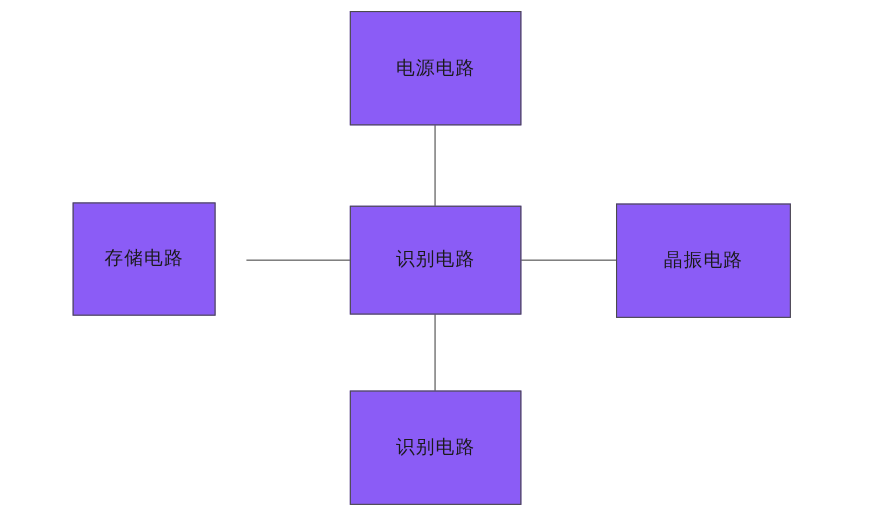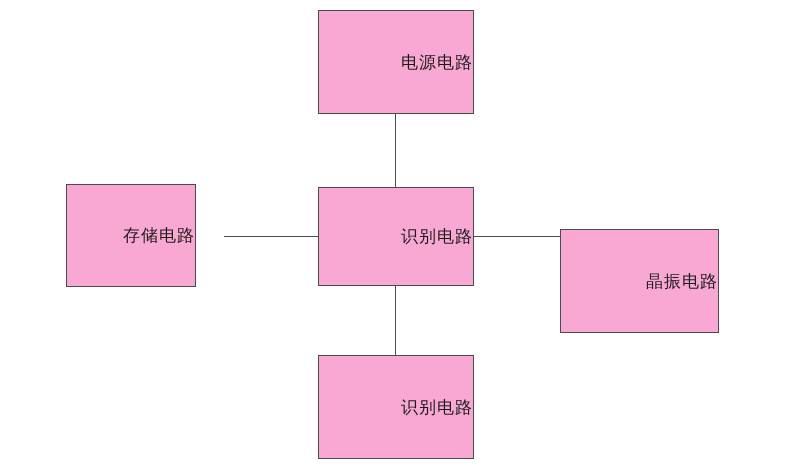--- a/index.html
+++ b/index.html
@@ -13,24 +13,24 @@
     width: 800px;
     height: 476px;
     background: #ffffff;
     overflow: hidden;
     font-family: "DejaVu Sans", "Liberation Sans", sans-serif;
   }
   .node {
     position: absolute;
     box-sizing: border-box;
     border: 1px solid #4b4b4b;
-    background: #f9a8d4;
+    background: #8b5cf6;
     display: flex;
     align-items: center;
-    justify-content: flex-end;
+    justify-content: center;
     z-index: 2;
   }
   .node-label {
     font-size: 17px;
     line-height: 1;
     color: #1a1a1a;
     letter-spacing: 1px;
     white-space: nowrap;
     user-select: none;
   }
@@ -64,21 +64,21 @@
   </div>
 
   <div class="node" style="left: 66px; top: 184px; width: 130px; height: 103px; border-color: rgb(75, 75, 75);">
     <span class="node-label" style="color: rgb(26, 26, 26);">存储电路</span>
   </div>
 
   <div class="node" style="left: 318px; top: 187px; width: 156px; height: 99px; border-color: rgb(75, 75, 75);">
     <span class="node-label" style="color: rgb(26, 26, 26);">识别电路</span>
   </div>
 
-  <div class="node" style="left: 560px; top: 185px; width: 159px; height: 104px; border-color: rgb(75, 75, 75); margin-top: 44px;">
+  <div class="node" style="left: 560px; top: 185px; width: 159px; height: 104px; border-color: rgb(75, 75, 75);">
     <span class="node-label" style="color: rgb(26, 26, 26);">晶振电路</span>
   </div>
 
   <div class="node" style="left: 318px; top: 355px; width: 156px; height: 104px; border-color: rgb(75, 75, 75);">
     <span class="node-label" style="color: rgb(26, 26, 26);">识别电路</span>
   </div>
 
 </div>
 
 </body></html>

